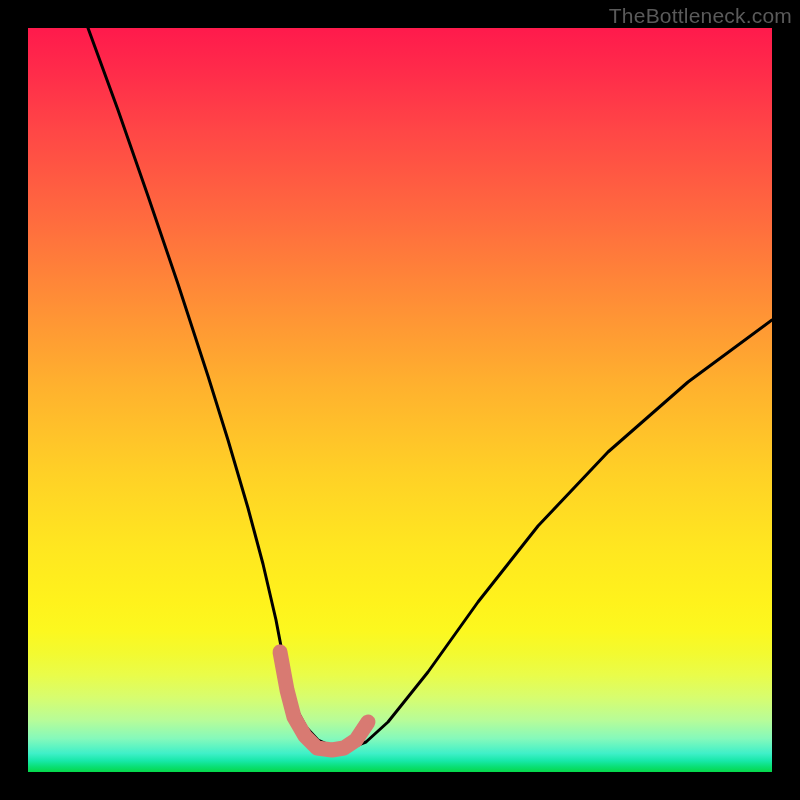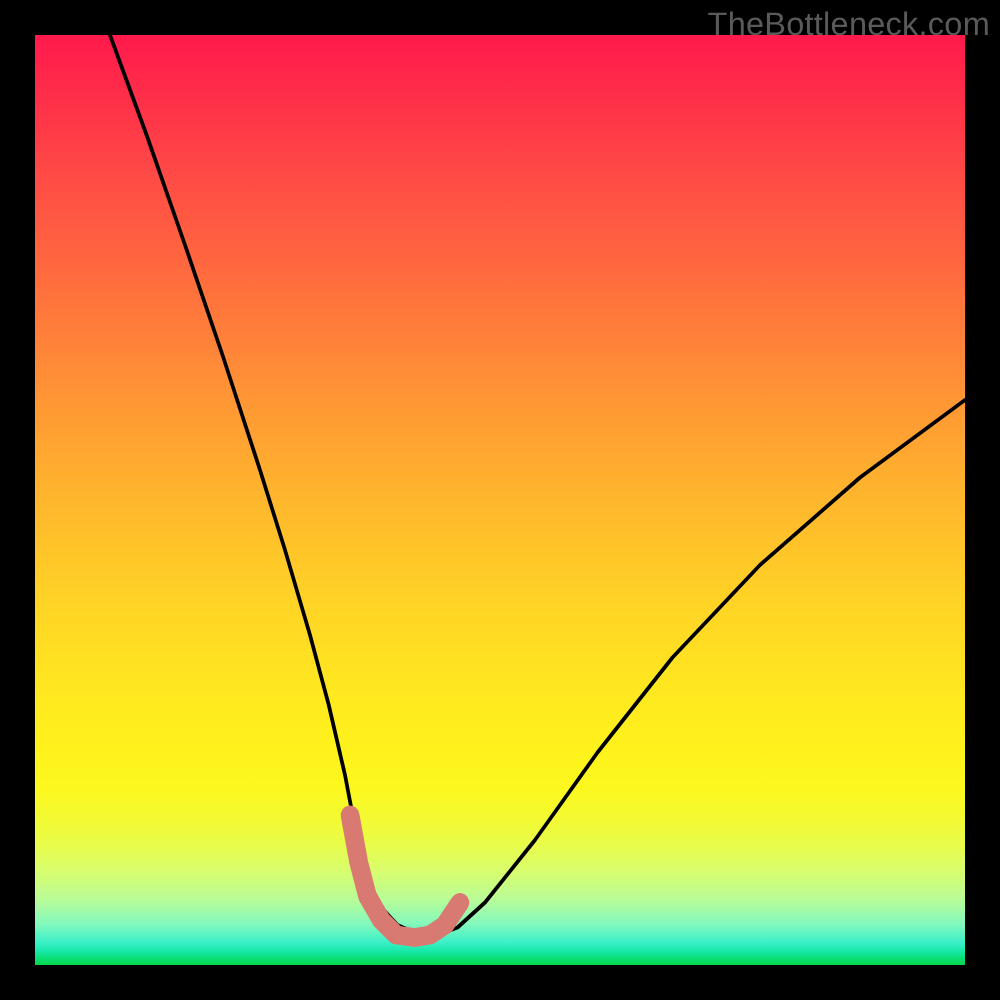--- a/index.html
+++ b/index.html
@@ -45,21 +45,21 @@
       #17e8a9 98.5%,
       #0adf74 99.3%,
       #05d84a 100%
     );
   }
   .watermark {
     position: absolute;
     top: 4px;
     right: 8px;
     color: #5a5a5a;
-    font-size: 26px;
+    font-size: 21px;
     font-weight: 400;
     letter-spacing: 0.2px;
     user-select: none;
   }
   svg.curve {
     position: absolute;
     left: 0;
     top: 0;
   }
 </style>

